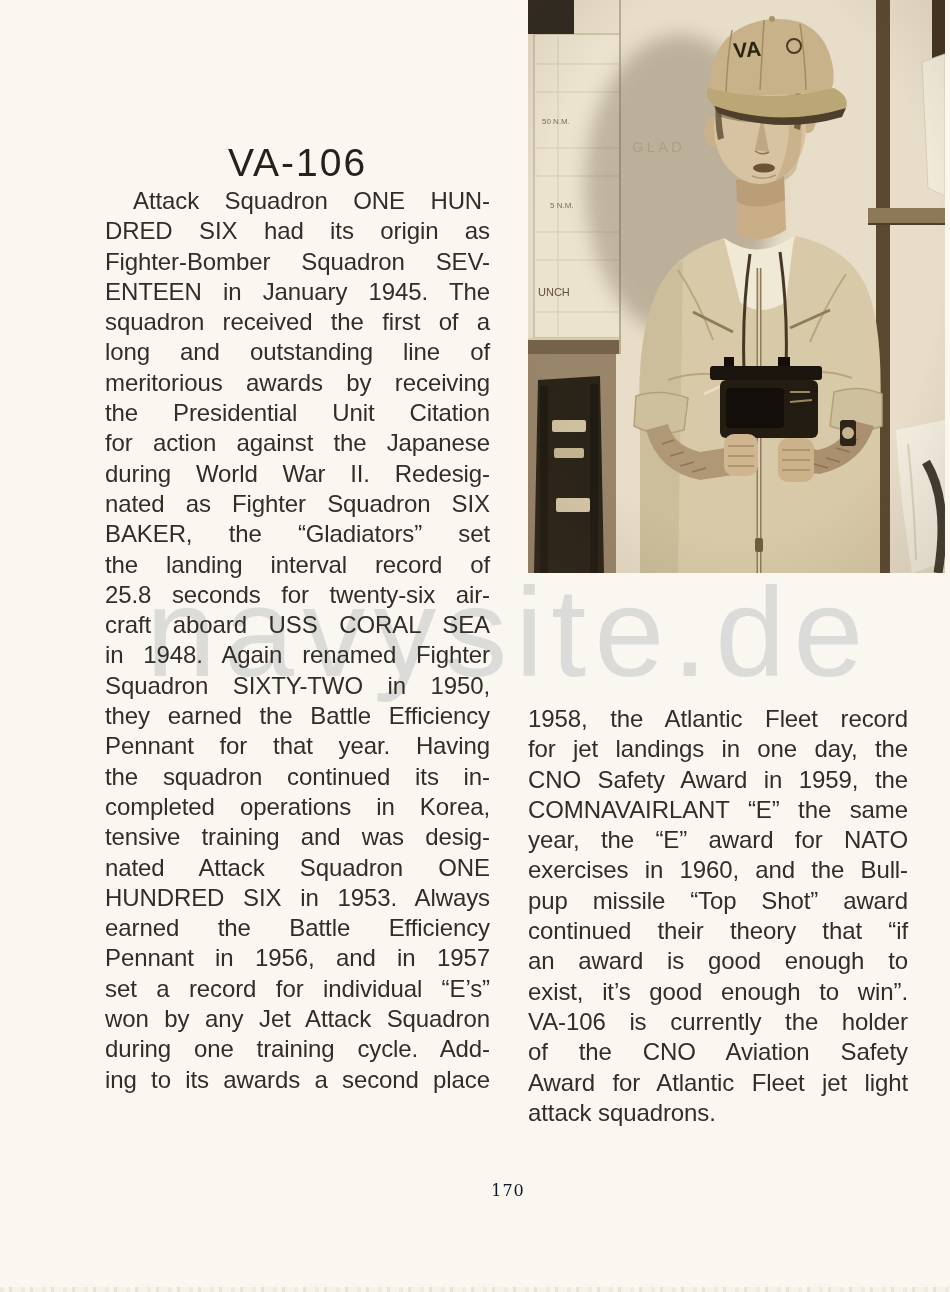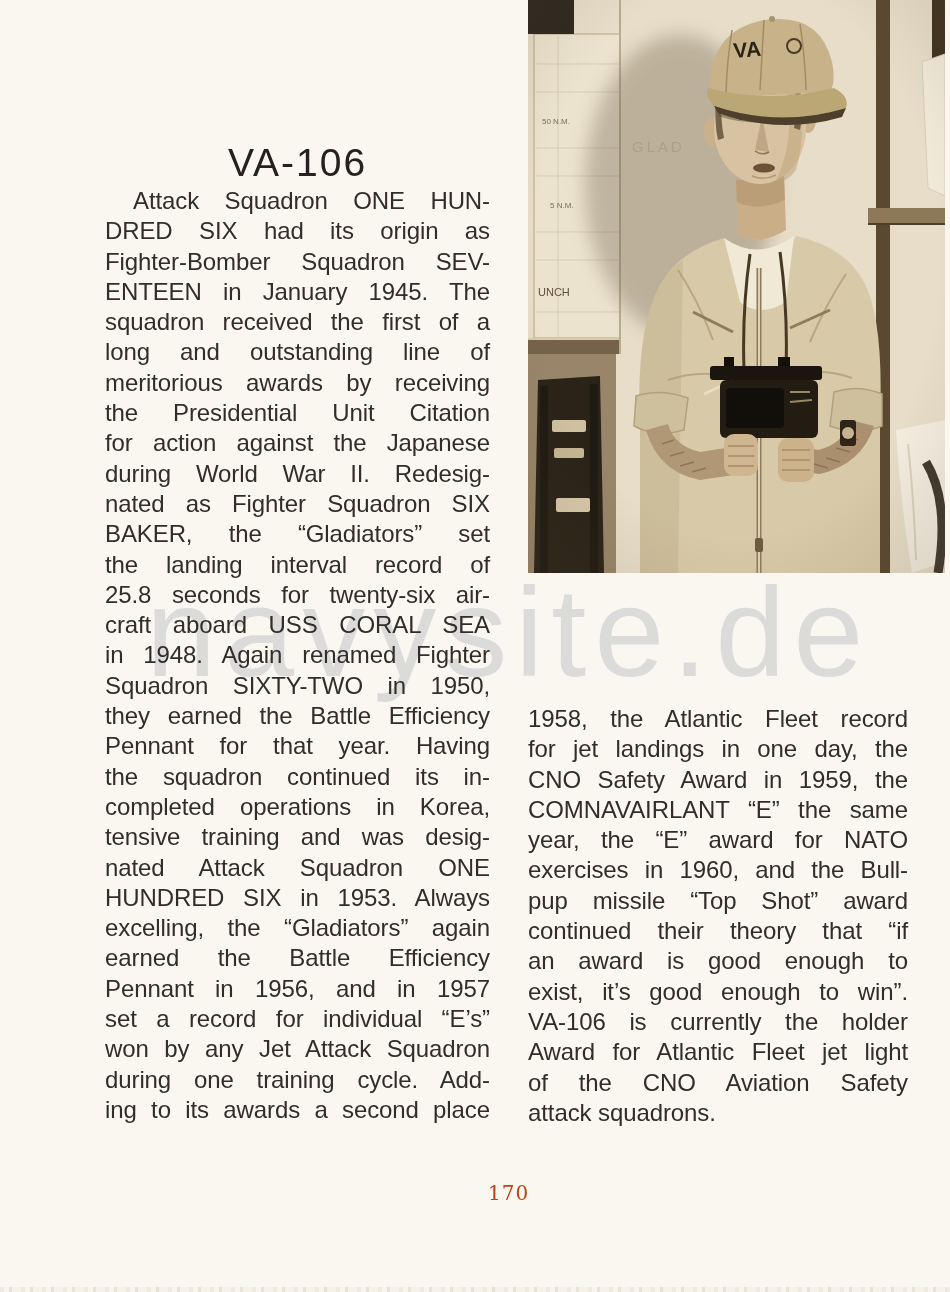--- a/index.html
+++ b/index.html
@@ -21,21 +21,21 @@
   .col[data-name="right-column"]{left:528px;top:704px;width:380px;}
   .col[data-name="right-column"] .line:last-child{text-align-last:left;}
   .watermark{
     position:absolute;left:146px;top:560px;z-index:1;
     font-size:126px;letter-spacing:8px;color:#d9d9d9;opacity:.92;
     white-space:nowrap;
   }
   .photo-wrap{position:absolute;left:528px;top:0;width:417px;height:573px;z-index:2;}
   .page-number{
     position:absolute;left:488px;top:1181px;width:40px;text-align:center;
-    font-family:"DejaVu Serif", serif;font-size:20px;letter-spacing:1px;color:#c2410c;
+    font-family:"DejaVu Serif", serif;font-size:16px;letter-spacing:1px;color:#0f172a;
   }
   .scan-edge{
     position:absolute;left:0;bottom:0;width:950px;height:5px;opacity:.55;
     background:repeating-linear-gradient(90deg,#e6e0d2 0 4px,#f7f3e9 4px 9px,#d9d2c0 9px 12px,#f2eee3 12px 21px);
   }
 </style>
 </head>
 <body data-name="scanned-book-page">
 
 <div class="page-title" data-name="page-title">VA-106</div>
@@ -60,42 +60,41 @@
     <div class="line" data-name="text-line">craft aboard USS CORAL SEA</div>
     <div class="line" data-name="text-line">in 1948. Again renamed Fighter</div>
     <div class="line" data-name="text-line">Squadron SIXTY-TWO in 1950,</div>
     <div class="line" data-name="text-line">they earned the Battle Efficiency</div>
     <div class="line" data-name="text-line">Pennant for that year. Having</div>
     <div class="line" data-name="text-line">the squadron continued its in-</div>
     <div class="line" data-name="text-line">completed operations in Korea,</div>
     <div class="line" data-name="text-line">tensive training and was desig-</div>
     <div class="line" data-name="text-line">nated Attack Squadron ONE</div>
     <div class="line" data-name="text-line">HUNDRED SIX in 1953. Always</div>
-    <div class="line" data-name="text-line">excelling, the “Gladiators” again</div>
     <div class="line" data-name="text-line">earned the Battle Efficiency</div>
     <div class="line" data-name="text-line">Pennant in 1956, and in 1957</div>
     <div class="line" data-name="text-line">set a record for individual “E’s”</div>
     <div class="line" data-name="text-line">won by any Jet Attack Squadron</div>
     <div class="line" data-name="text-line">during one training cycle. Add-</div>
     <div class="line" data-name="text-line">ing to its awards a second place</div>
   </div>
 <div class="col" data-name="right-column">
     <div class="line" data-name="text-line">1958, the Atlantic Fleet record</div>
     <div class="line" data-name="text-line">for jet landings in one day, the</div>
     <div class="line" data-name="text-line">CNO Safety Award in 1959, the</div>
     <div class="line" data-name="text-line">COMNAVAIRLANT “E” the same</div>
     <div class="line" data-name="text-line">year, the “E” award for NATO</div>
     <div class="line" data-name="text-line">exercises in 1960, and the Bull-</div>
     <div class="line" data-name="text-line">pup missile “Top Shot” award</div>
     <div class="line" data-name="text-line">continued their theory that “if</div>
     <div class="line" data-name="text-line">an award is good enough to</div>
     <div class="line" data-name="text-line">exist, it’s good enough to win”.</div>
     <div class="line" data-name="text-line">VA-106 is currently the holder</div>
+    <div class="line" data-name="text-line">of the CNO Aviation Safety</div>
     <div class="line" data-name="text-line">Award for Atlantic Fleet jet light</div>
-    <div class="line" data-name="text-line">of the CNO Aviation Safety</div>
     <div class="line" data-name="text-line">attack squadrons.</div>
   </div>
 
 <div class="photo-wrap" data-name="squadron-photo">
   <svg width="417" height="573" viewBox="0 0 417 573" xmlns="http://www.w3.org/2000/svg" data-name="pilot-photo-illustration">
     <defs>
       <radialGradient id="vig" cx="50%" cy="45%" r="78%">
         <stop offset="62%" stop-color="rgba(90,70,45,0)"></stop>
         <stop offset="100%" stop-color="rgba(90,70,45,0.17)"></stop>
       </radialGradient>

